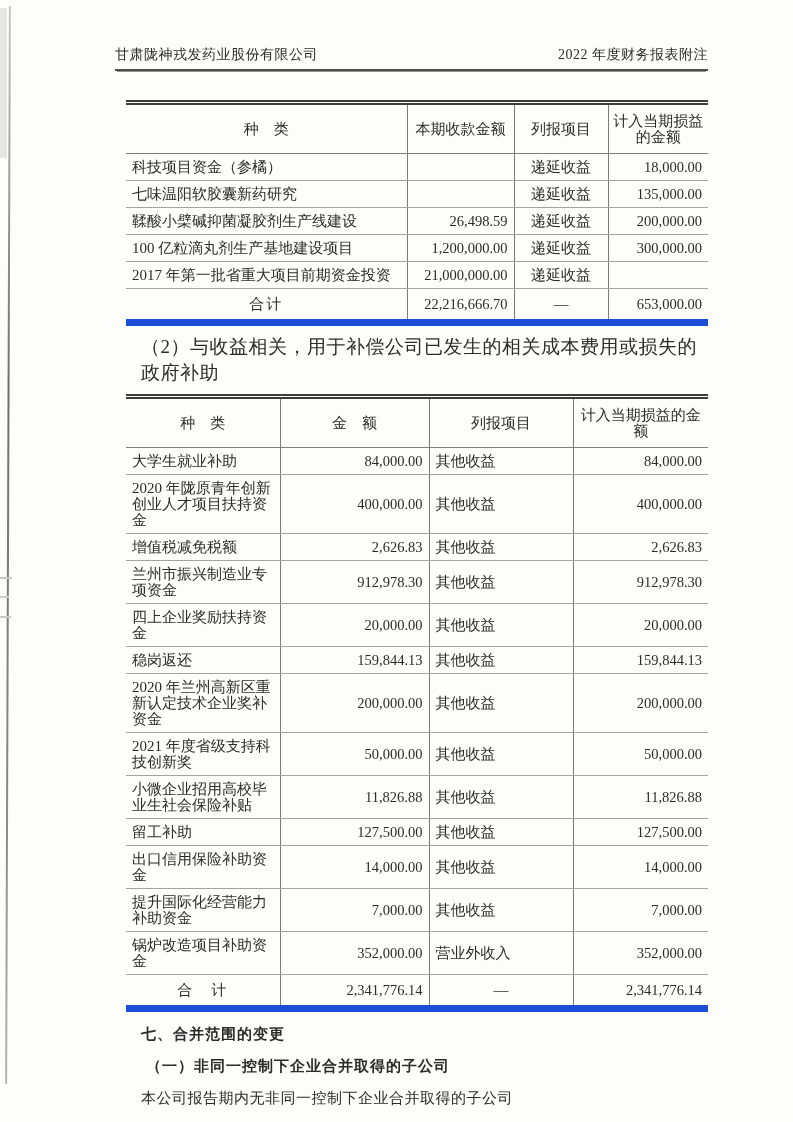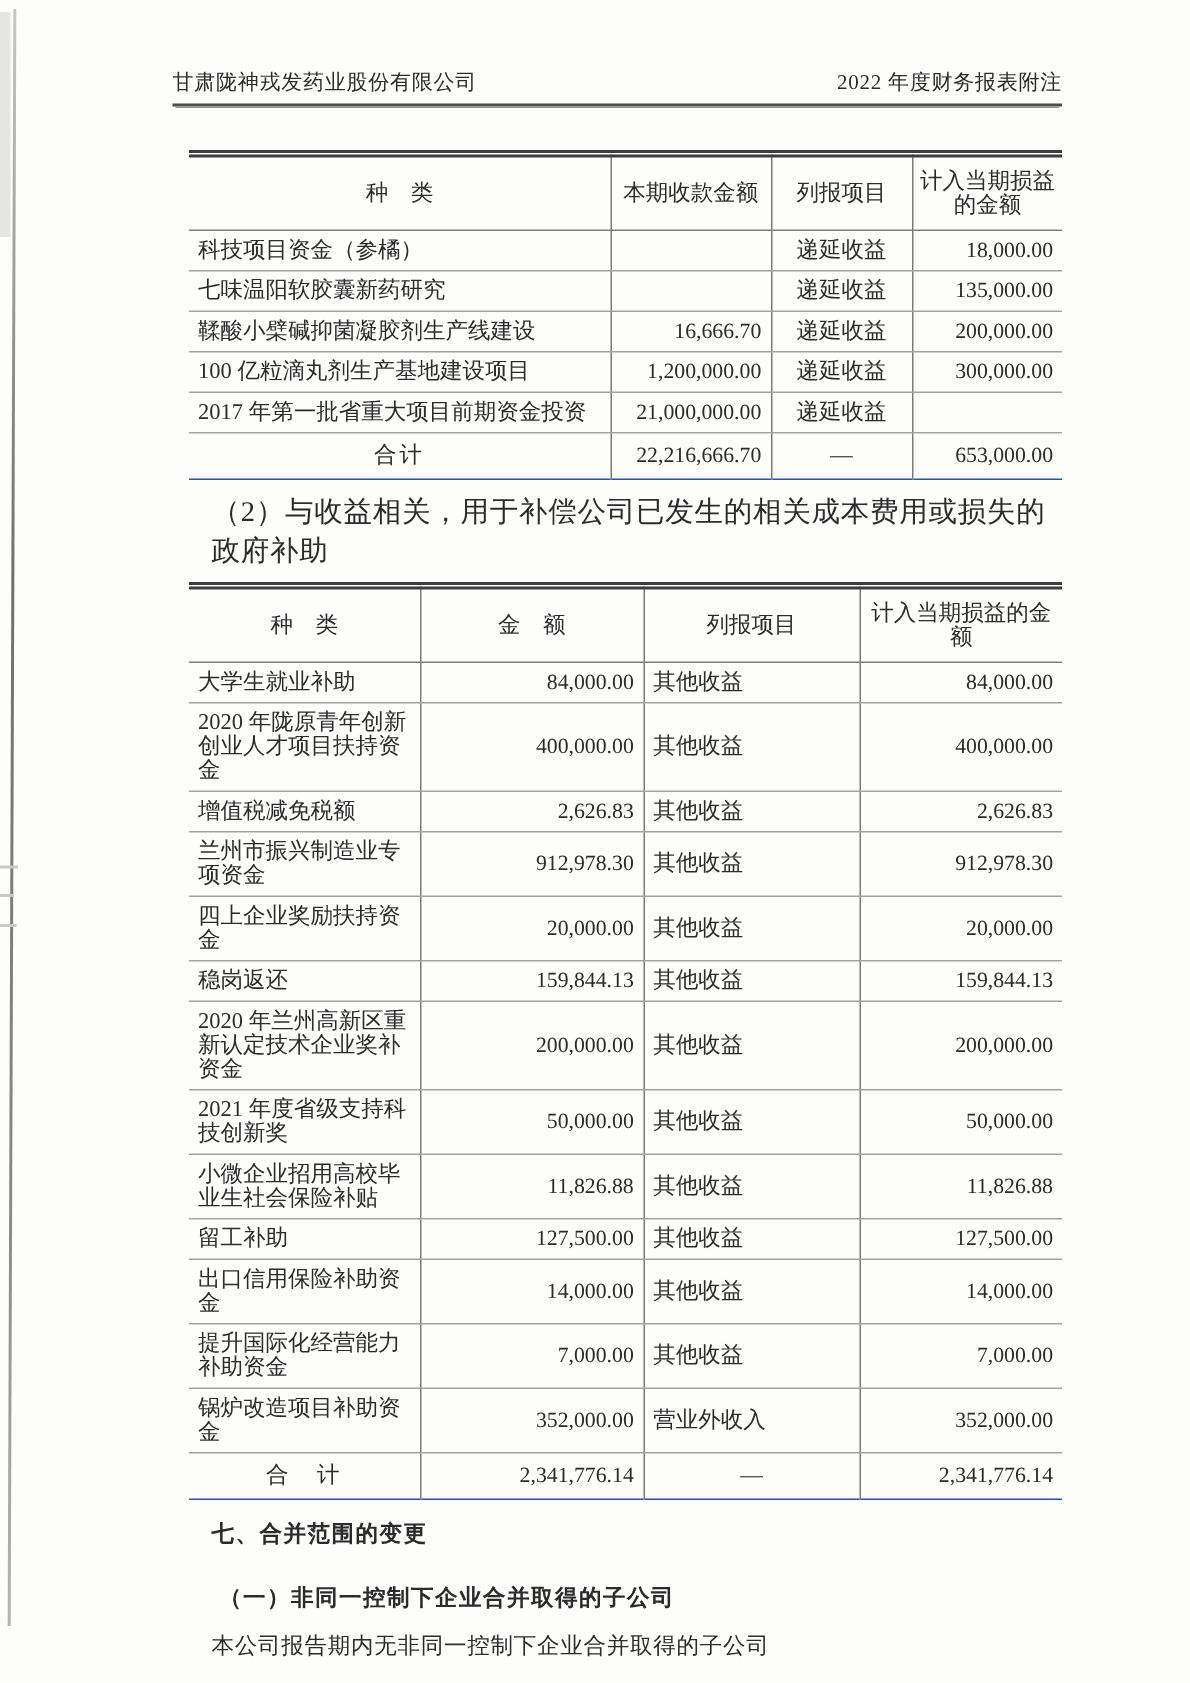--- a/index.html
+++ b/index.html
@@ -23,42 +23,42 @@
   .content { position:absolute; left:115px; top:46px; width:593px; }
 
   
   .phead { display:flex; justify-content:space-between; align-items:flex-end;
     font-size:14px; letter-spacing:.5px; padding-bottom:5px;
     border-bottom:2px solid #4c4c4c; box-shadow:0 3px 0 -2px #8e8e8e; }
 
   
   .dtable { border-collapse:collapse; table-layout:fixed; width:582px; margin-left:11px;
     font-size:15px; line-height:16px;
-    border-top:5px double #3d3d3d; border-bottom:1px solid #1d4ed8; }
+    border-top:5px double #3d3d3d; border-bottom:7px solid #1d4ed8; }
   .dtable th, .dtable td { padding:5px 6px; vertical-align:middle; font-weight:normal;
     overflow-wrap:break-word; word-break:break-all; }
   .dtable th { border-bottom:1.5px solid #7e7e7e; text-align:center; padding:8px 4px; }
   .dtable td { border-bottom:1px solid #a3a3a2; }
   .dtable tr.total-row td { border-bottom:none; padding:7px 6px; }
   .dtable th:not(:last-child), .dtable td:not(:last-child) { border-right:1px solid #7a7a7a; }
   .cell-name { text-align:left; padding-left:7px; }
   .cell-amt { text-align:right; padding-right:11px; font-size:14.5px; }
   .cell-item-c { text-align:center; }
   .cell-item-l { text-align:left; padding-left:30px;margin-left:20px; }
   .cell-cur { text-align:right; padding-right:15px; font-size:14.5px; }
   .cell-total { text-align:center; letter-spacing:2px; }
   .hdr-wrap { white-space:pre-line; }
   .t1 { margin-top:29px; }
   .t2 { margin-top:5px; }
 
   .note-line { font-size:19px; margin:8px 0 8px 26px; letter-spacing:.5px; }
 
   .sections { margin-top:13px; font-size:15px; }
   .sec-h { font-weight:bold; padding-left:26px; margin-top:10px; letter-spacing:1px; }
-  .sec-sub { font-weight:bold; padding-left:31px; margin-top:24px; letter-spacing:1px; }
+  .sec-sub { font-weight:bold; padding-left:31px; margin-top:13px; letter-spacing:1px; }
   .sec-body { padding-left:26px; margin-top:13px; letter-spacing:.5px; }
 
   .pfoot { text-align:center; margin-top:16px; line-height:1.1; }
   .pfoot .pnum { font-size:12.5px; }
 </style>
 </head>
 <body>
 
 <div class="page">
 
@@ -98,21 +98,21 @@
         <td class="cell-cur">18,000.00</td>
       </tr>
       <tr>
         <td class="cell-name">七味温阳软胶囊新药研究</td>
         <td class="cell-amt"></td>
         <td class="cell-item-c">递延收益</td>
         <td class="cell-cur">135,000.00</td>
       </tr>
       <tr>
         <td class="cell-name">鞣酸小檗碱抑菌凝胶剂生产线建设</td>
-        <td class="cell-amt">16,666.70</td>
+        <td class="cell-amt">26,498.59</td>
         <td class="cell-item-c">递延收益</td>
         <td class="cell-cur">200,000.00</td>
       </tr>
       <tr>
         <td class="cell-name">100 亿粒滴丸剂生产基地建设项目</td>
         <td class="cell-amt">1,200,000.00</td>
         <td class="cell-item-c">递延收益</td>
         <td class="cell-cur">300,000.00</td>
       </tr>
       <tr>

